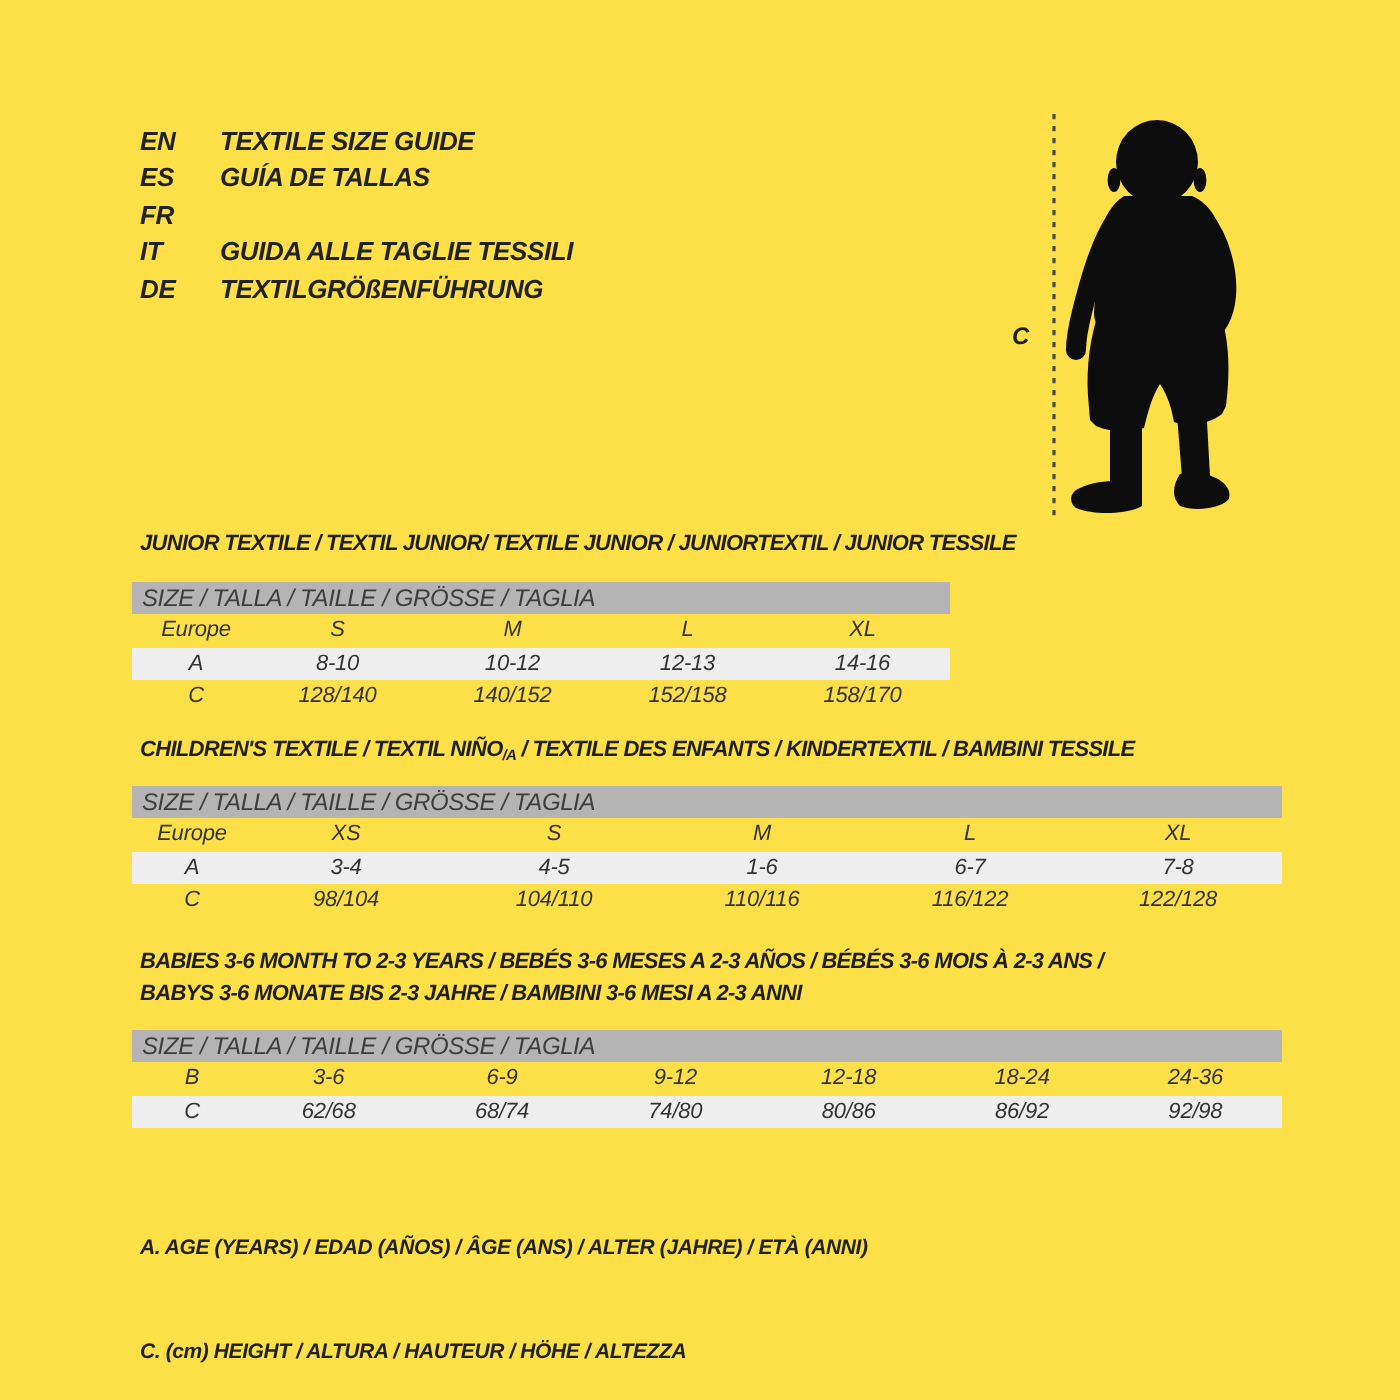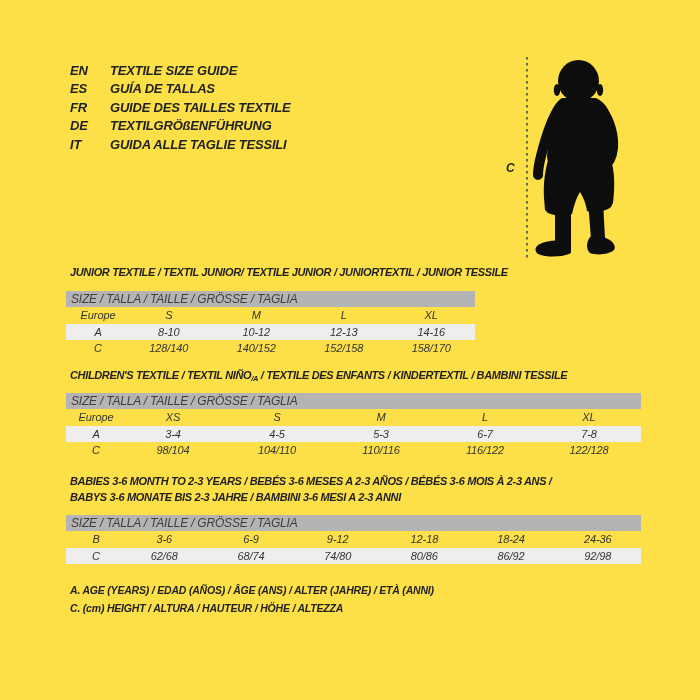--- a/index.html
+++ b/index.html
@@ -36,47 +36,46 @@
   .trow{display:flex;height:16.5px;line-height:16.5px;font-size:11px;color:#333333;
     letter-spacing:-0.1px;}
   .trow.shaded{background:#eeeeee;}
   .cell{flex:1;text-align:center;}
   .cell.label{flex:0 0 54px;text-align:center;padding-left:5px;}
   .t-children .cell.label,.t-babies .cell.label{flex-basis:50px;}
 
   
   .notes{left:70px;top:581px;}
   .note-line{font-size:10.5px;font-weight:700;color:#222222;line-height:18.2px;
-    letter-spacing:-0.2px;white-space:nowrap;}
+    letter-spacing:-0.2px;white-space:nowrap;margin-top:34px;}
 </style>
 </head>
 <body>
 
 <div id="page">
 
   <div class="abs lang-block">
     <div class="lang-row">
       <span class="lang-code">EN</span>
       <span class="lang-label">TEXTILE SIZE GUIDE</span>
     </div>
     <div class="lang-row">
       <span class="lang-code">ES</span>
       <span class="lang-label">GUÍA DE TALLAS</span>
     </div>
     <div class="lang-row">
       <span class="lang-code">FR</span>
-      <span class="lang-label">GUIDE DES TAILLES TEXTILE</span>
+    </div>
+    <div class="lang-row">
+      <span class="lang-code">IT</span>
+      <span class="lang-label">GUIDA ALLE TAGLIE TESSILI</span>
     </div>
     <div class="lang-row">
       <span class="lang-code">DE</span>
       <span class="lang-label">TEXTILGRÖßENFÜHRUNG</span>
-    </div>
-    <div class="lang-row">
-      <span class="lang-code">IT</span>
-      <span class="lang-label">GUIDA ALLE TAGLIE TESSILI</span>
     </div>
   </div>
 
   <svg class="abs figure-svg" width="165" height="220" viewBox="0 0 165 220">
     <line x1="27" y1="9" x2="27" y2="212" stroke="#4a4a4a" stroke-width="1.6" stroke-dasharray="2.6 3.4"></line>
     <text x="6" y="124" font-size="12" font-weight="700" fill="#1f1f1f" font-family="Liberation Sans, sans-serif">C</text>
     <g fill="#0d0d0d">
       <ellipse cx="78.5" cy="33" rx="20.5" ry="21"></ellipse>
       <ellipse cx="57" cy="42" rx="3.2" ry="6"></ellipse>
       <ellipse cx="100" cy="42" rx="3.2" ry="6"></ellipse>
@@ -125,21 +124,21 @@
       <div class="cell">XS</div>
       <div class="cell">S</div>
       <div class="cell">M</div>
       <div class="cell">L</div>
       <div class="cell">XL</div>
     </div>
     <div class="trow shaded">
       <div class="cell label">A</div>
       <div class="cell">3-4</div>
       <div class="cell">4-5</div>
-      <div class="cell">5-3</div>
+      <div class="cell">1-6</div>
       <div class="cell">6-7</div>
       <div class="cell">7-8</div>
     </div>
     <div class="trow">
       <div class="cell label">C</div>
       <div class="cell">98/104</div>
       <div class="cell">104/110</div>
       <div class="cell">110/116</div>
       <div class="cell">116/122</div>
       <div class="cell">122/128</div>

